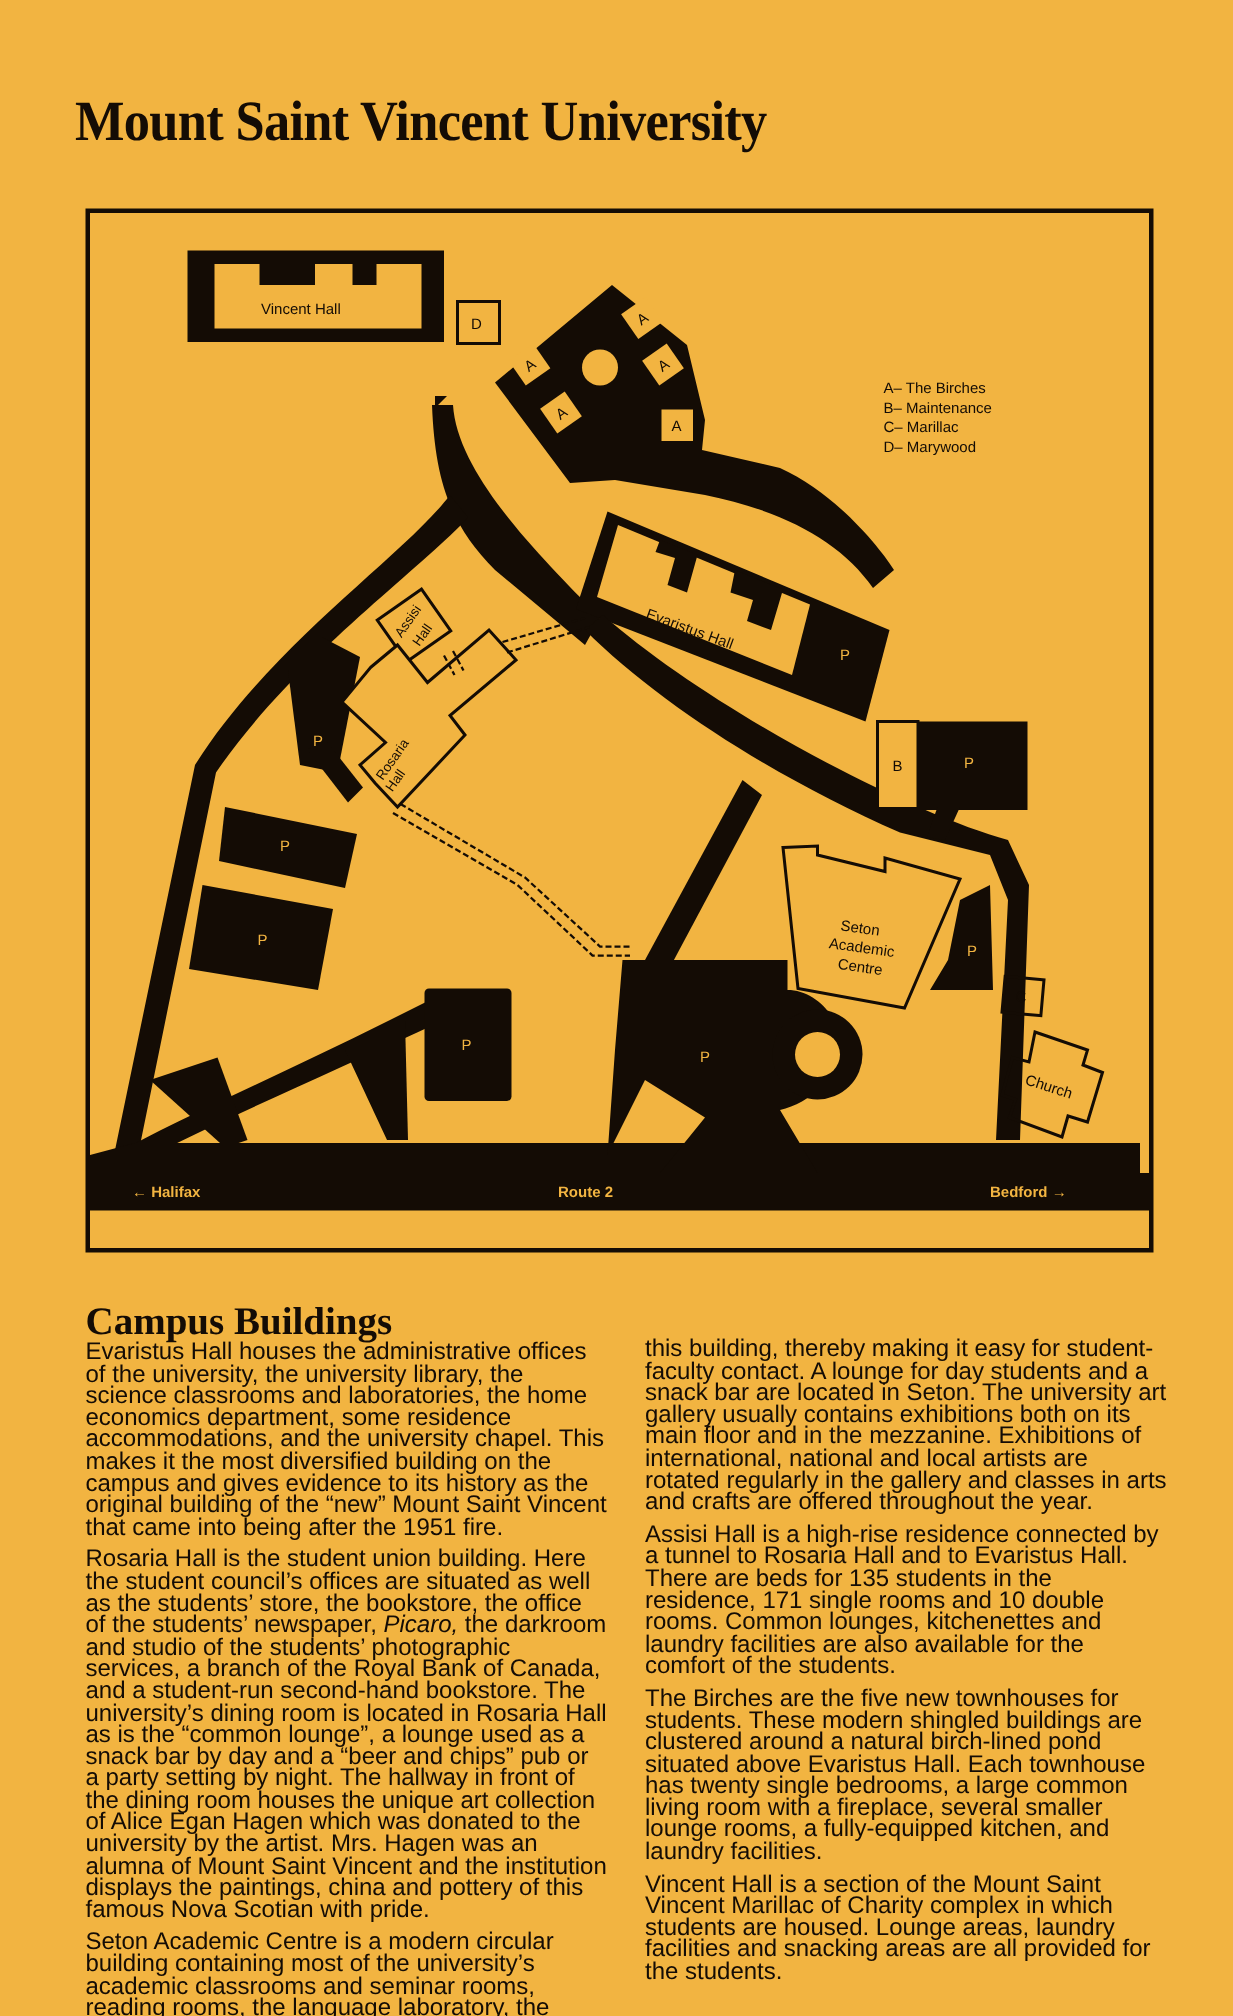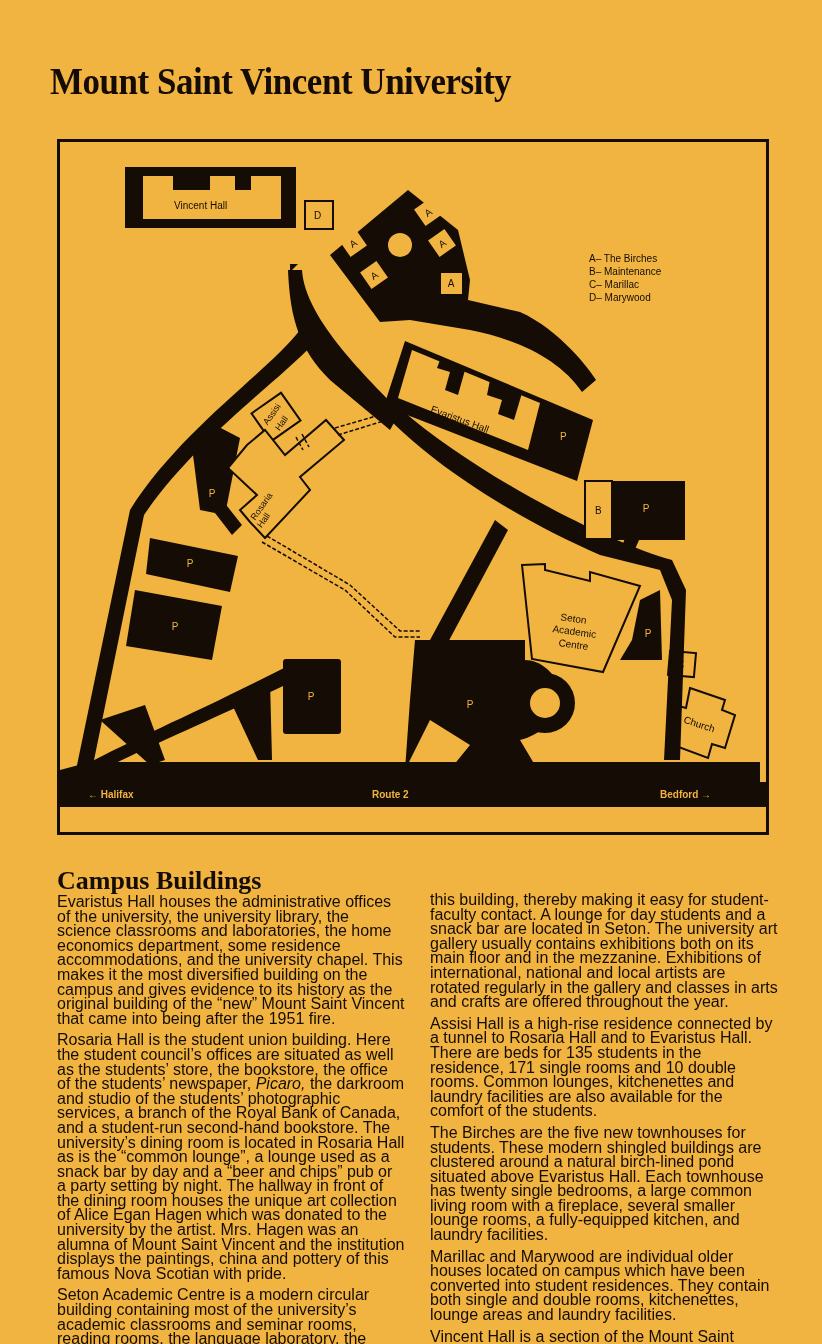--- a/index.html
+++ b/index.html
@@ -184,15 +184,14 @@
 <div class="col col-left">
   <p>Evaristus Hall houses the administrative offices of the university, the university library, the science classrooms and laboratories, the home economics department, some residence accommodations, and the university chapel. This makes it the most diversified building on the campus and gives evidence to its history as the original building of the “new” Mount Saint Vincent that came into being after the 1951 fire.</p>
   <p><span>Rosaria Hall is the student union building. Here the student council’s offices are situated as well as the students’ store, the bookstore, the office of the students’ newspaper, </span><i>Picaro,</i><span> the darkroom and studio of the students’ photographic services, a branch of the Royal Bank of Canada, and a student-run second-hand bookstore. The university’s dining room is located in Rosaria Hall as is the “common lounge”, a lounge used as a snack bar by day and a “beer and chips” pub or a party setting by night. The hallway in front of the dining room houses the unique art collection of Alice Egan Hagen which was donated to the university by the artist. Mrs. Hagen was an alumna of Mount Saint Vincent and the institution displays the paintings, china and pottery of this famous Nova Scotian with pride.</span></p>
   <p>Seton Academic Centre is a modern circular building containing most of the university’s academic classrooms and seminar rooms, reading rooms, the language laboratory, the university’s art gallery and an auditorium that can convert from a theatre-in-the-round to four smaller lecture rooms or auditoriums. Most of the faculty members have their offices in</p>
 </div>
 
 <div class="col col-right">
   <p>this building, thereby making it easy for student-faculty contact. A lounge for day students and a snack bar are located in Seton. The university art gallery usually contains exhibitions both on its main floor and in the mezzanine. Exhibitions of international, national and local artists are rotated regularly in the gallery and classes in arts and crafts are offered throughout the year.</p>
   <p>Assisi Hall is a high-rise residence connected by a tunnel to Rosaria Hall and to Evaristus Hall. There are beds for 135 students in the residence, 171 single rooms and 10 double rooms. Common lounges, kitchenettes and laundry facilities are also available for the comfort of the students.</p>
   <p>The Birches are the five new townhouses for students. These modern shingled buildings are clustered around a natural birch-lined pond situated above Evaristus Hall. Each townhouse has twenty single bedrooms, a large common living room with a fireplace, several smaller lounge rooms, a fully-equipped kitchen, and laundry facilities.</p>
-  <p>Marillac and Marywood are individual older houses located on campus which have been converted into student residences. They contain both single and double rooms, kitchenettes, lounge areas and laundry facilities.</p>
   <p>Vincent Hall is a section of the Mount Saint Vincent Marillac of Charity complex in which students are housed. Lounge areas, laundry facilities and snacking areas are all provided for the students.</p>
 </div>
 
 </body></html>

